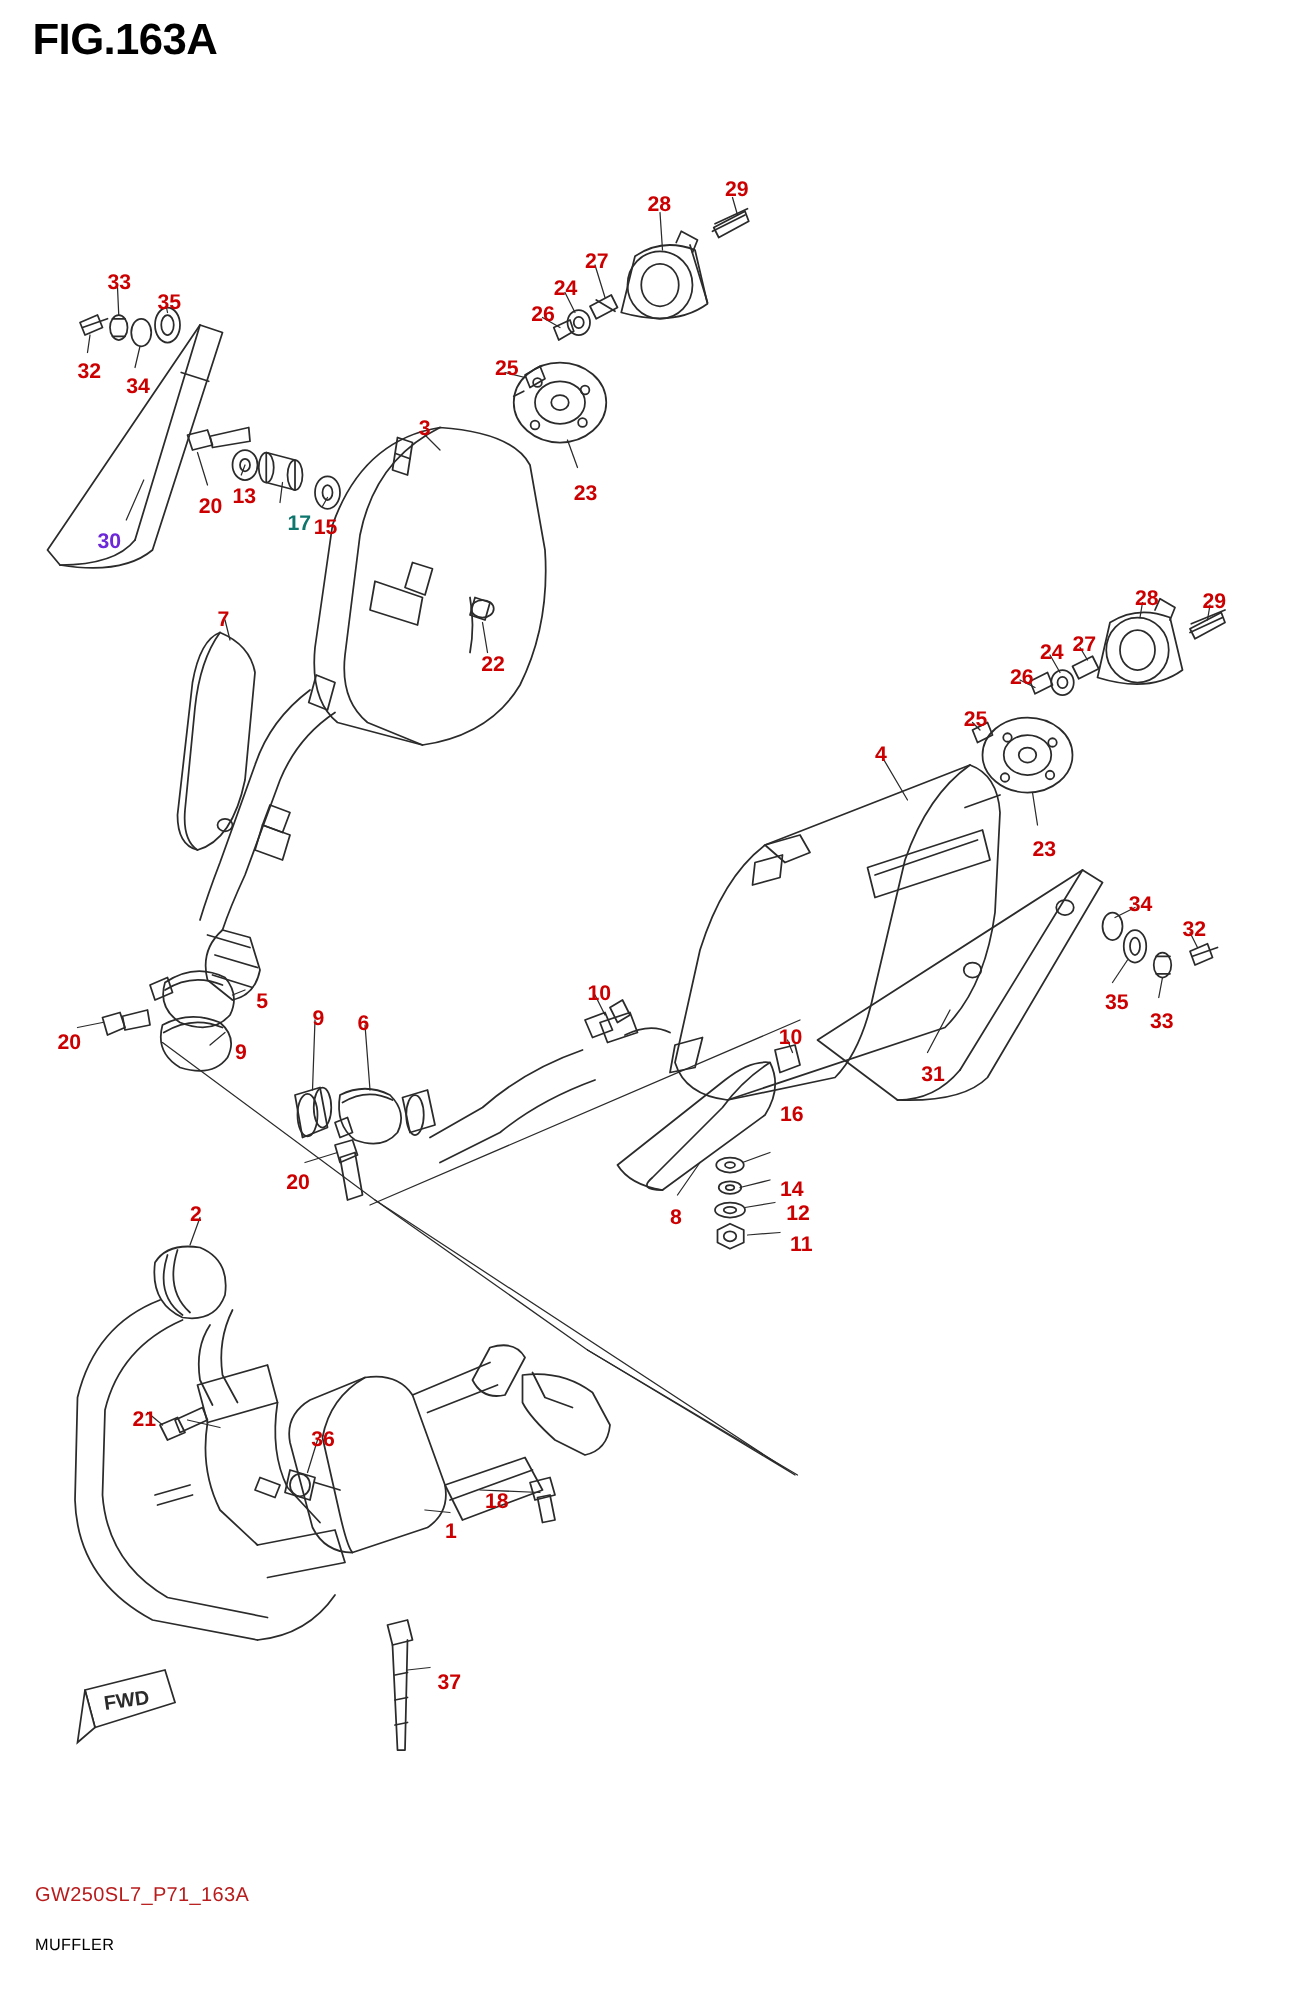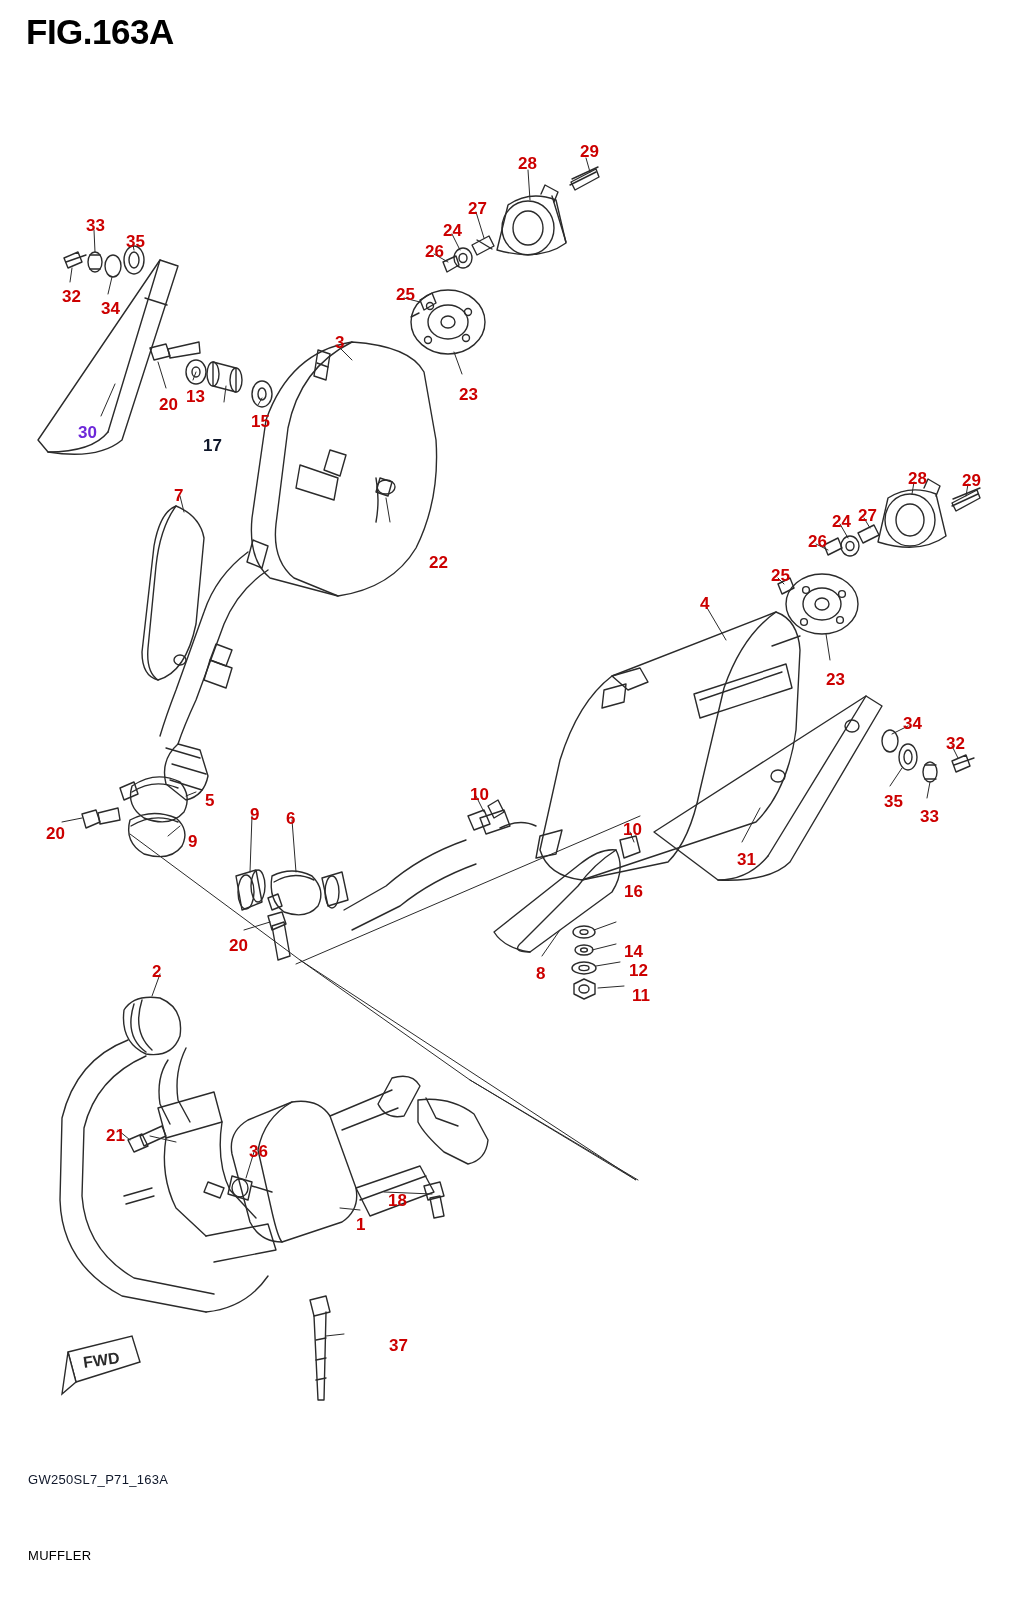--- a/index.html
+++ b/index.html
@@ -23,23 +23,23 @@
     left: 26px;
     top: 12px;
     font-size: 35px;
     font-weight: bold;
     letter-spacing: -0.5px;
     color: #000000;
   }
   #footer-code {
     position: absolute;
     left: 28px;
-    top: 1472px;
-    font-size: 13px;
-    color: #0f172a;
+    top: 1508px;
+    font-size: 16px;
+    color: #b91c1c;
     letter-spacing: 0.3px;
   }
   #footer-name {
     position: absolute;
     left: 28px;
     top: 1548px;
     font-size: 13px;
     color: #000000;
     letter-spacing: 0.3px;
     text-align: right;
@@ -456,24 +456,24 @@
       <div class="callout" style="left: 425px; top: 243px; color: rgb(204, 0, 0);">26</div>
       <div class="callout" style="left: 86px; top: 217px; color: rgb(204, 0, 0);">33</div>
       <div class="callout" style="left: 126px; top: 233px; color: rgb(204, 0, 0);">35</div>
       <div class="callout" style="left: 62px; top: 288px; color: rgb(204, 0, 0);">32</div>
       <div class="callout" style="left: 101px; top: 300px; color: rgb(204, 0, 0);">34</div>
       <div class="callout" style="left: 396px; top: 286px; color: rgb(204, 0, 0);">25</div>
       <div class="callout" style="left: 335px; top: 334px; color: rgb(204, 0, 0);">3</div>
       <div class="callout" style="left: 459px; top: 386px; color: rgb(204, 0, 0);">23</div>
       <div class="callout" style="left: 159px; top: 396px; color: rgb(204, 0, 0);">20</div>
       <div class="callout" style="left: 186px; top: 388px; color: rgb(204, 0, 0);">13</div>
-      <div class="callout" style="left: 203px; top: 410px; color: #0f172a; margin-top: 27px;">17</div>
+      <div class="callout" style="left: 230px; top: 410px; color: #0f766e;">17</div>
       <div class="callout" style="left: 251px; top: 413px; color: rgb(204, 0, 0);">15</div>
       <div class="callout" style="left: 78px; top: 424px; color: #6d28d9;">30</div>
-      <div class="callout" style="left: 385px; top: 554px; color: rgb(204, 0, 0); margin-left: 44px;">22</div>
+      <div class="callout" style="left: 385px; top: 523px; color: rgb(204, 0, 0);">22</div>
       <div class="callout" style="left: 174px; top: 487px; color: rgb(204, 0, 0);">7</div>
       <div class="callout" style="left: 908px; top: 470px; color: rgb(204, 0, 0);">28</div>
       <div class="callout" style="left: 962px; top: 472px; color: rgb(204, 0, 0);">29</div>
       <div class="callout" style="left: 858px; top: 507px; color: rgb(204, 0, 0);">27</div>
       <div class="callout" style="left: 832px; top: 513px; color: rgb(204, 0, 0);">24</div>
       <div class="callout" style="left: 808px; top: 533px; color: rgb(204, 0, 0);">26</div>
       <div class="callout" style="left: 771px; top: 567px; color: rgb(204, 0, 0);">25</div>
       <div class="callout" style="left: 700px; top: 595px; color: rgb(204, 0, 0);">4</div>
       <div class="callout" style="left: 826px; top: 671px; color: rgb(204, 0, 0);">23</div>
       <div class="callout" style="left: 903px; top: 715px; color: rgb(204, 0, 0);">34</div>
@@ -492,18 +492,18 @@
       <div class="callout" style="left: 536px; top: 965px; color: rgb(204, 0, 0);">8</div>
       <div class="callout" style="left: 624px; top: 883px; color: rgb(204, 0, 0);">16</div>
       <div class="callout" style="left: 624px; top: 943px; color: rgb(204, 0, 0);">14</div>
       <div class="callout" style="left: 629px; top: 962px; color: rgb(204, 0, 0);">12</div>
       <div class="callout" style="left: 632px; top: 987px; color: rgb(204, 0, 0);">11</div>
       <div class="callout" style="left: 152px; top: 963px; color: rgb(204, 0, 0);">2</div>
       <div class="callout" style="left: 106px; top: 1127px; color: rgb(204, 0, 0);">21</div>
       <div class="callout" style="left: 249px; top: 1143px; color: rgb(204, 0, 0);">36</div>
       <div class="callout" style="left: 388px; top: 1192px; color: rgb(204, 0, 0);">18</div>
       <div class="callout" style="left: 356px; top: 1216px; color: rgb(204, 0, 0);">1</div>
-      <div class="callout" style="left: 350px; top: 1337px; color: rgb(204, 0, 0); margin-left: 39px;">37</div>
+      <div class="callout" style="left: 350px; top: 1337px; color: rgb(204, 0, 0);">37</div>
     </div>
 
   <div id="footer-code">GW250SL7_P71_163A</div>
   <div id="footer-name">MUFFLER</div>
 </div>
 
 </body></html>

